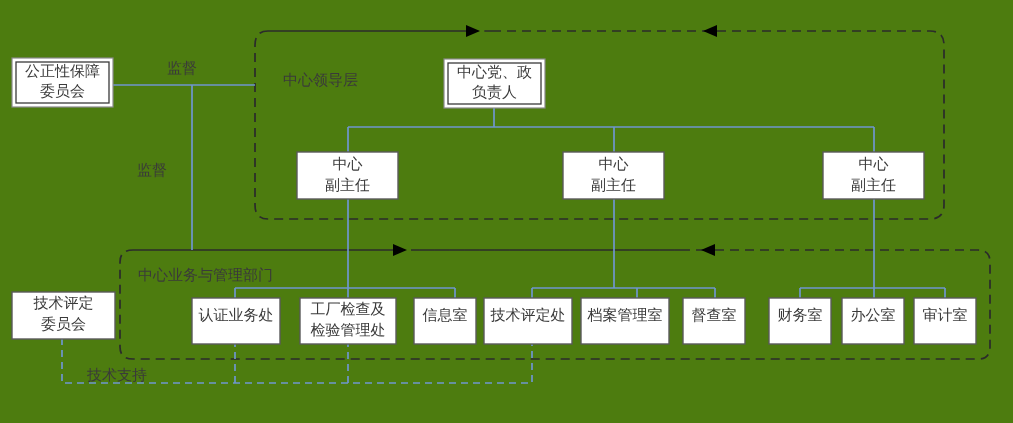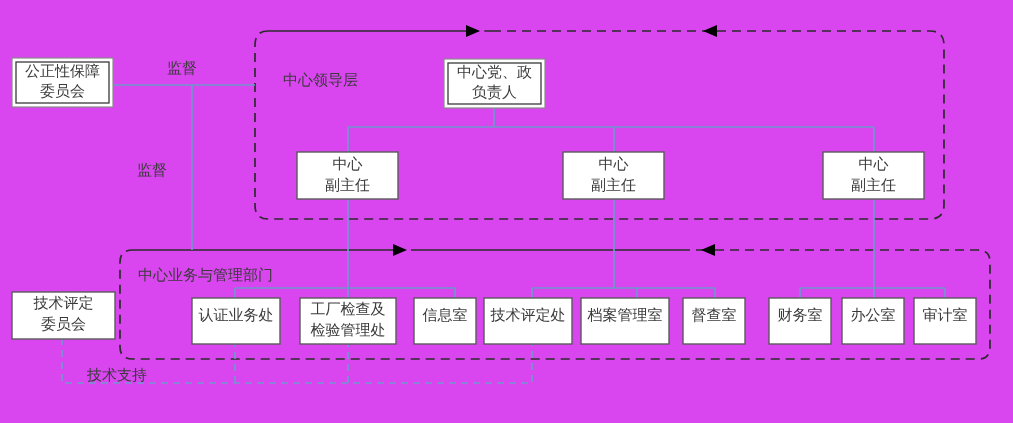--- a/index.html
+++ b/index.html
@@ -7,21 +7,21 @@
     padding: 0;
     background: #ffffff;
   }
   body {
     font-family: "Liberation Serif", "DejaVu Serif", serif;
   }
   #stage {
     position: relative;
     width: 1013px;
     height: 423px;
-    background: #d946ef;
+    background: #4d7c0f;
     overflow: hidden;
   }
   svg#diagram {
     position: absolute;
     left: 0;
     top: 0;
     width: 1013px;
     height: 423px;
   }
   .boxtext {

